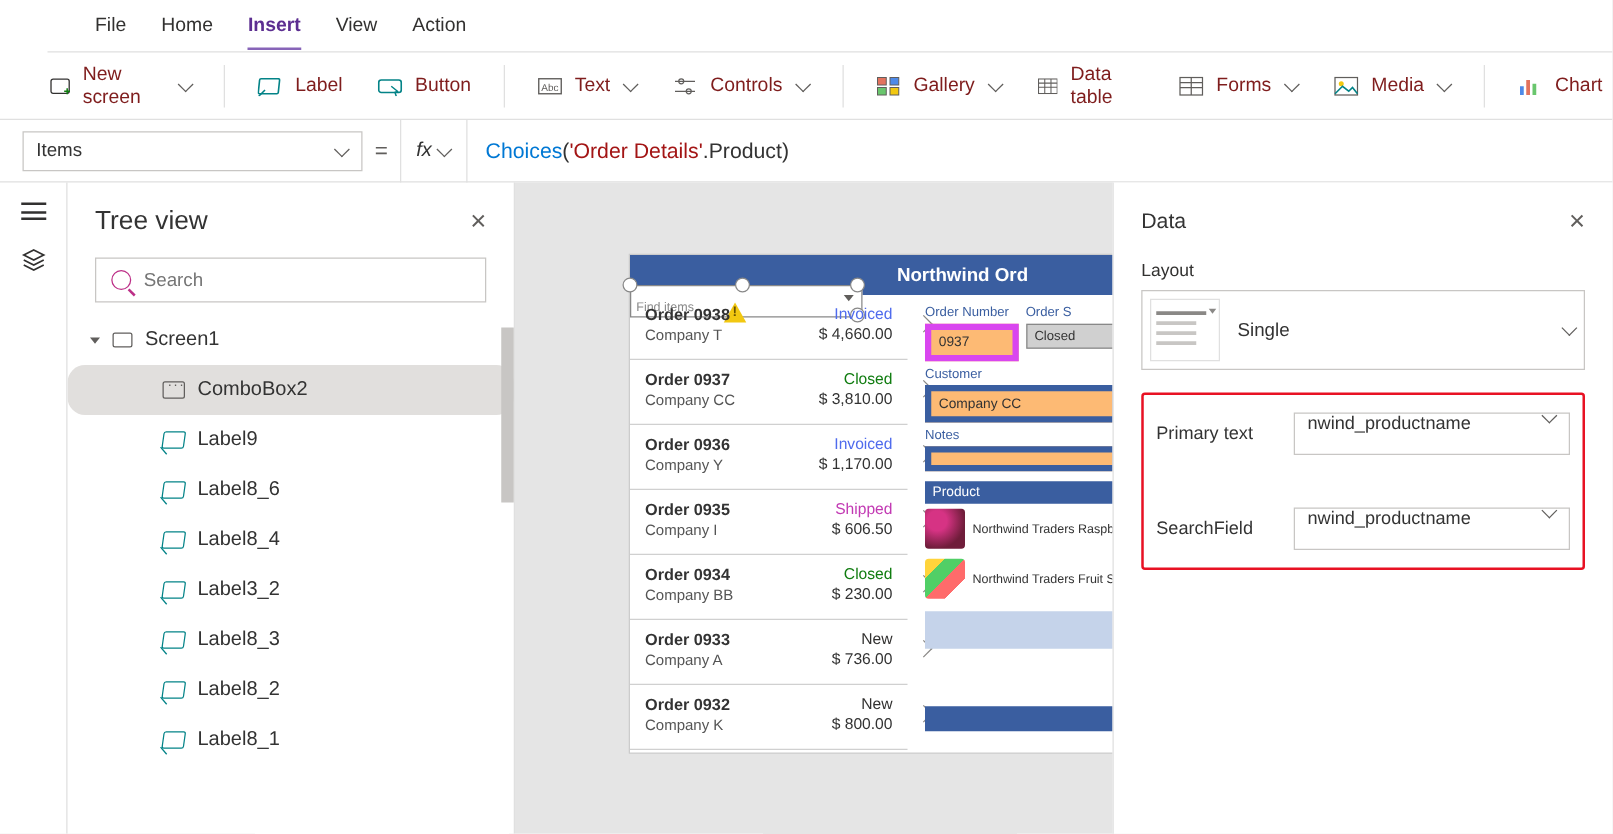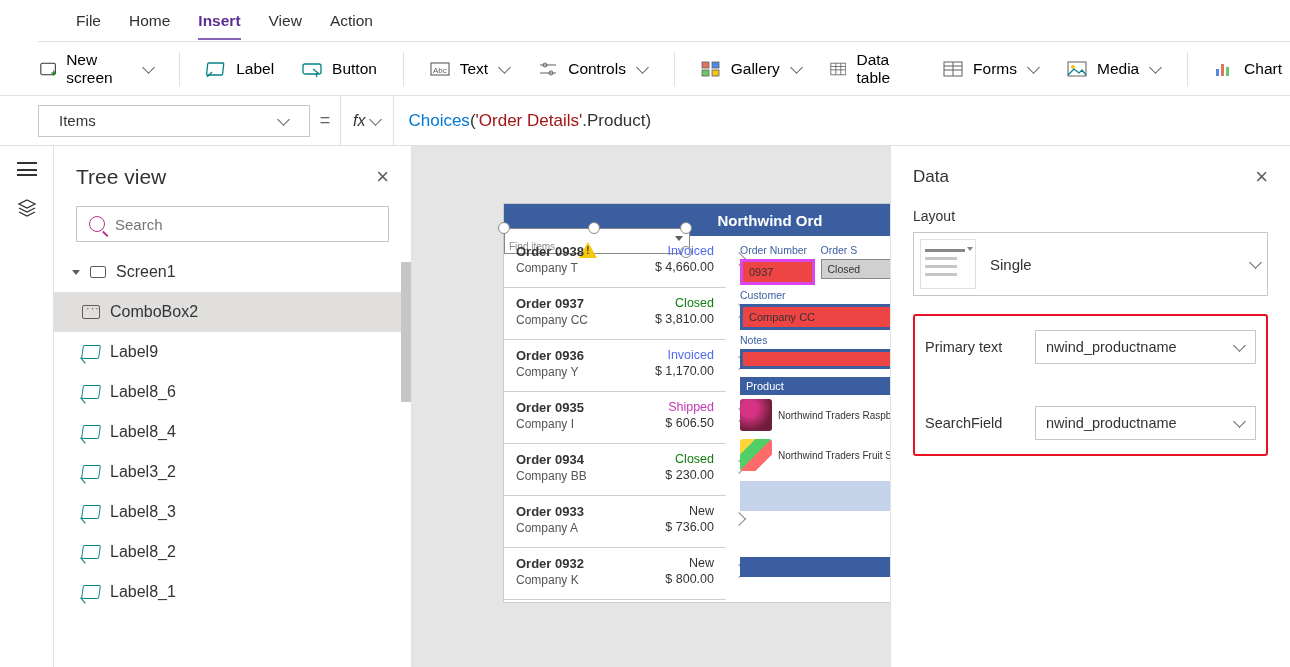--- a/index.html
+++ b/index.html
@@ -4,30 +4,30 @@
 <style>
 * { margin:0; padding:0; box-sizing:border-box; font-family:"Segoe UI",Arial,sans-serif; }
 body { width:1290px; height:667px; background:#fff; overflow:hidden; color:#333; }
 
 
 .menubar { display:flex; align-items:center; height:42px; border-bottom:1px solid #e0e0e0; padding-left:38px; gap:28px; font-size:15.5px; color:#323130;margin-left:38px; }
 .menubar span { cursor:pointer; }
 .menubar .active { font-weight:600; color:#5c2e91; border-bottom:2.5px solid #8764b8; padding-bottom:8px; margin-bottom:-10px; }
 
 
-.ribbon { display:flex; align-items:center; height:54px; padding-left:32px; gap:12px; font-size:15.5px; color:#000000; border-bottom:1px solid #e0e0e0; }
+.ribbon { display:flex; align-items:center; height:54px; padding-left:32px; gap:12px; font-size:15.5px; color:#7f1d1d; border-bottom:1px solid #e0e0e0; }
 .rbtn { display:flex; align-items:center; gap:10px; padding:0 8px; cursor:pointer; height:54px; }
 .rdiv { width:1px; height:34px; background:#e0e0e0; margin:0 6px; }
 .ricon { width:20px; height:16px; display:inline-block; }
 .chev { width:10px; height:6px; display:inline-block; margin-left:2px; }
 .chev::before { content:""; display:block; width:8px; height:8px; border-right:1.3px solid #605e5c; border-bottom:1.3px solid #605e5c; transform:rotate(45deg); margin-top:-3px; }
 
 
 .frow { display:flex; align-items:center; height:50px; border-bottom:1px solid #e0e0e0; }
-.fprop { margin-left:38px; width:272px; height:32px; border:1px solid #c8c6c4; display:flex; align-items:center; justify-content:space-between; padding:0 20px; font-size:15px; }
+.fprop { margin-left:18px; width:272px; height:32px; border:1px solid #c8c6c4; display:flex; align-items:center; justify-content:space-between; padding:0 10px; font-size:15px; }
 .feq { width:30px; text-align:center; font-size:18px; color:#605e5c; }
 .ffx { display:flex; align-items:center; gap:4px; padding:0 12px; font-style:italic; font-size:16px; height:50px; border-left:1px solid #e0e0e0; }
 .fcode { font-family:Consolas,monospace; font-size:17px; padding-left:14px; height:50px; display:flex; align-items:center; flex:1; border-left:1px solid #e0e0e0; }
 .fcode .fn{color:#0078d4;} .fcode .str{color:#a31515;} .fcode .op{color:#333;} .fcode .fld{color:#333;}
 
 
 .workspace { display:flex; height:521px; }
 
 
 .rail { width:54px; border-right:1px solid #e0e0e0; display:flex; flex-direction:column; align-items:center; padding-top:16px; gap:22px; }
@@ -41,21 +41,21 @@
 .tree-hd h2 { font-size:21px; font-weight:400; }
 .close-x { font-size:22px; color:#605e5c; cursor:pointer; font-weight:300; }
 .tree-search { margin:2px 22px 10px 22px; height:36px; border:1px solid #c8c6c4; display:flex; align-items:center; padding:0 12px; gap:10px; }
 .tree-search input { border:none; outline:none; font-size:15px; flex:1; }
 .mag { width:16px; height:16px; border:1.5px solid #bc2f87; border-radius:50%; position:relative; }
 .mag::after { content:""; position:absolute; width:7px; height:1.5px; background:#bc2f87; bottom:-3px; right:-5px; transform:rotate(45deg); }
 .tree-items { flex:1; overflow:auto; }
 .titem { display:flex; align-items:center; height:40px; font-size:16px; cursor:pointer; gap:10px; }
 .titem.expand { padding-left:18px; } .titem.expand .caret{ width:0;height:0;border-top:5px solid #605e5c;border-left:4px solid transparent;border-right:4px solid transparent; }
 .titem.screen-icn{width:16px;height:12px;border:1.3px solid #605e5c;border-radius:2px;}
-.titem.ctrl { padding-left:28px; }
+.titem.ctrl { padding-left:76px;border-radius:14px; }
 .titem.ctrl.sel { background:#e1dfdd; }
 .cicn { width:18px; height:14px; position:relative; }
 .cicn-combo { border:1.3px solid #605e5c; border-radius:2px; }
 .cicn-combo::after{content:"···";position:absolute;left:3px;top:-4px;font-size:11px;letter-spacing:1px;color:#605e5c;}
 .cicn-lbl { border:1.3px solid #038387; border-radius:2px; transform:skewX(-8deg); }
 .cicn-lbl::after{content:"";position:absolute;width:8px;height:1.3px;background:#038387;bottom:-3px;left:-3px;transform:rotate(45deg);}
 .scrollthumb { position:absolute; right:0; top:116px; width:10px; height:140px; background:#c8c6c4; }
 
 
 .canvas { flex:1; background:#e5e5e5; position:relative; overflow:hidden; }
@@ -70,21 +70,21 @@
 .warn::after{content:"!";position:absolute;left:-2px;top:2px;font-size:11px;font-weight:bold;color:#6b5300;}
 .orders{position:absolute;left:0;top:32px;width:222px;}
 .orow{height:52px;border-bottom:1px solid #d0d0d0;position:relative;padding:8px 12px;display:flex;justify-content:space-between;align-items:flex-start;font-size:13px;}
 .orow .on{font-weight:600;} .orow .comp{color:#555;font-size:12px;margin-top:2px;display:block;}
 .orow .st{text-align:right;font-size:12.5px;} .orow .amt{display:block;margin-top:2px;color:#333;}
 .orow .chv{position:absolute;right:-18px;top:18px;width:10px;height:10px;border-top:1.5px solid #8a8886;border-right:1.5px solid #8a8886;transform:rotate(45deg);}
 .st-invoiced{color:#4f6bed;}.st-closed{color:#107c10;}.st-shipped{color:#c239b3;}.st-new{color:#323130;}
 
 .detail{position:absolute;left:236px;top:36px;width:155px;font-size:11px;}
 .fld-lbl{color:#3a5ea0;font-size:10.5px;margin:4px 0 3px 0;}
-.fld-box{border:3px solid #d946ef;padding:4px 6px;font-size:11px;background:#ef4444;}
+.fld-box{border:5px solid #d946ef;padding:4px 6px;font-size:11px;background:#fdba74;}
 .detail-row{display:flex;gap:6px;}
 .detail-row>div{flex:1;}
 .badge{background:#d0d0d0;border:1px solid #888;padding:3px 6px;font-size:10.5px;}
 .prod-bar{background:#3a5ea0;color:#fff;font-size:11px;padding:3px 6px;margin-top:8px;}
 .prod-item{display:flex;align-items:center;gap:6px;font-size:10px;padding:4px 0;}
 .prod-thumb{width:32px;height:32px;border-radius:3px;}
 .pt1{background:radial-gradient(circle at 30% 30%,#d63384 25%,#6f1d3a 70%);}
 .pt2{background:linear-gradient(135deg,#ffd43b 0 25%,#51cf66 25% 50%,#ff6b6b 50% 75%,#fff 75%);}
 .bluebar{height:30px;background:#c5d3ea;margin-top:6px;}
 .bluebar2{height:20px;background:#3a5ea0;margin-top:46px;}
@@ -97,21 +97,21 @@
 .layout-row{display:flex;align-items:center;gap:14px;border:1px solid #c8c6c4;padding:6px;}
 .layout-thumb{width:56px;height:50px;border:1px solid #e0e0e0;padding:4px;}
 .lt-line{height:3px;background:#c8c6c4;margin:5px 0;width:32px;}
 .lt-line.tp{background:#8a8886;width:40px;position:relative;}
 .lt-line.tp::after{content:"";position:absolute;right:-8px;top:-2px;width:0;height:0;border-top:4px solid #8a8886;border-left:3px solid transparent;border-right:3px solid transparent;}
 .layout-txt{flex:1;font-size:15px;}
 .hl-box{border:2.5px solid #e81123;border-radius:3px;padding:14px 10px;margin-top:18px;}
 .hl-row{display:flex;align-items:center;}
 .hl-row + .hl-row{margin-top:42px;}
 .hl-lbl{width:110px;font-size:14.5px;}
-.hl-dd{flex:1;border:1px solid #c8c6c4;height:34px;display:flex;align-items:center;justify-content:space-between;padding:0 10px;font-size:14.5px;}
+.hl-dd{flex:1;border:1px solid #c8c6c4;height:34px;display:flex;justify-content:space-between;padding:0 10px;font-size:14.5px;}
 </style>
 </head>
 <body>
 
 <div class="menubar">
   <span>File</span>
   <span>Home</span>
   <span class="active">Insert</span>
   <span>View</span>
   <span>Action</span>

